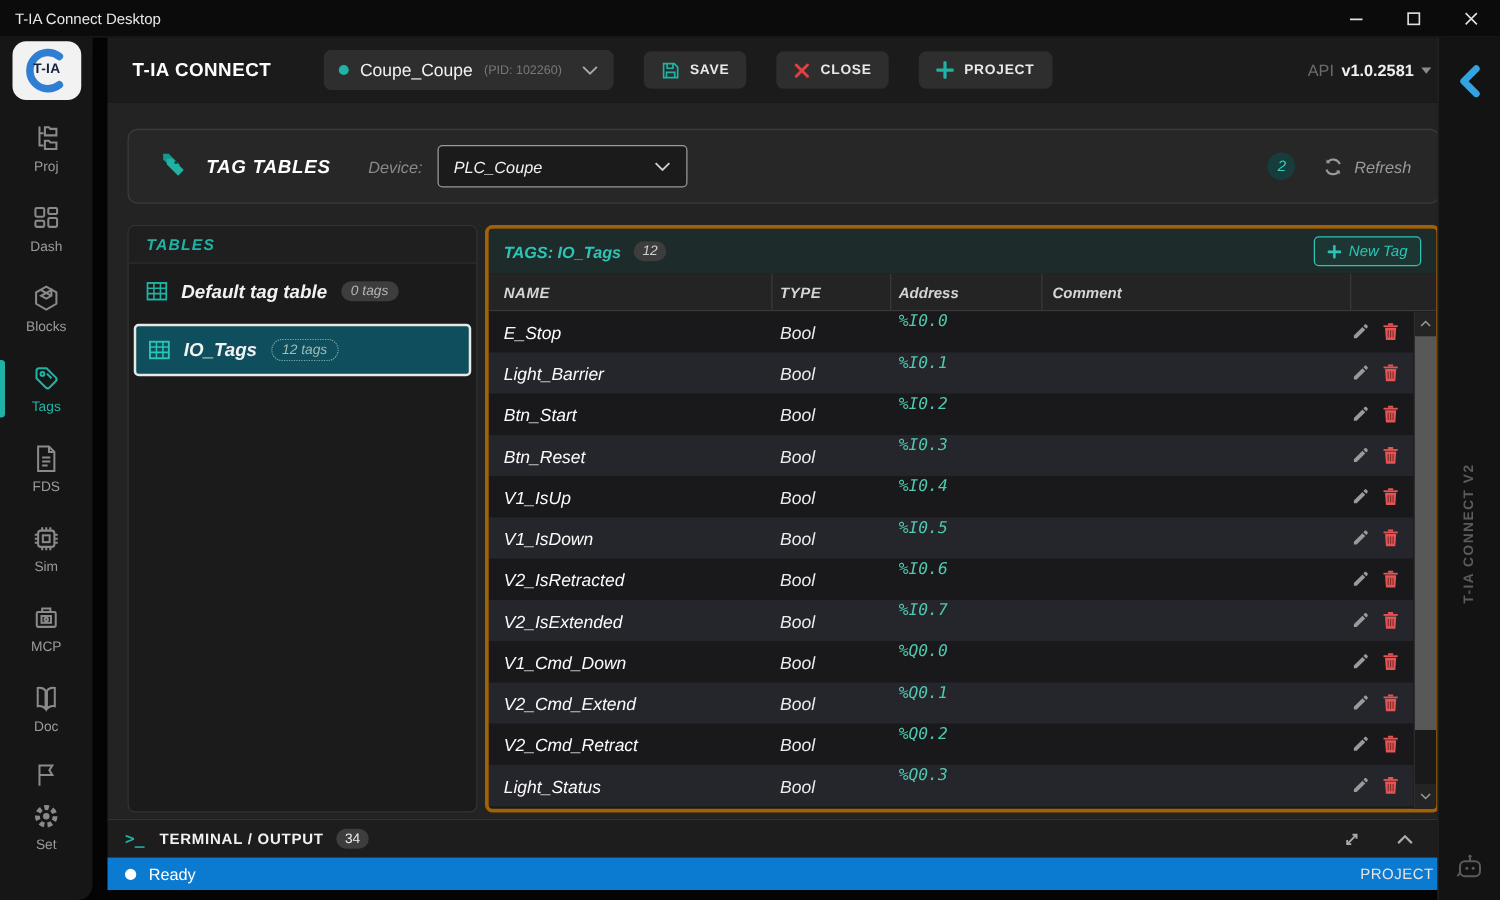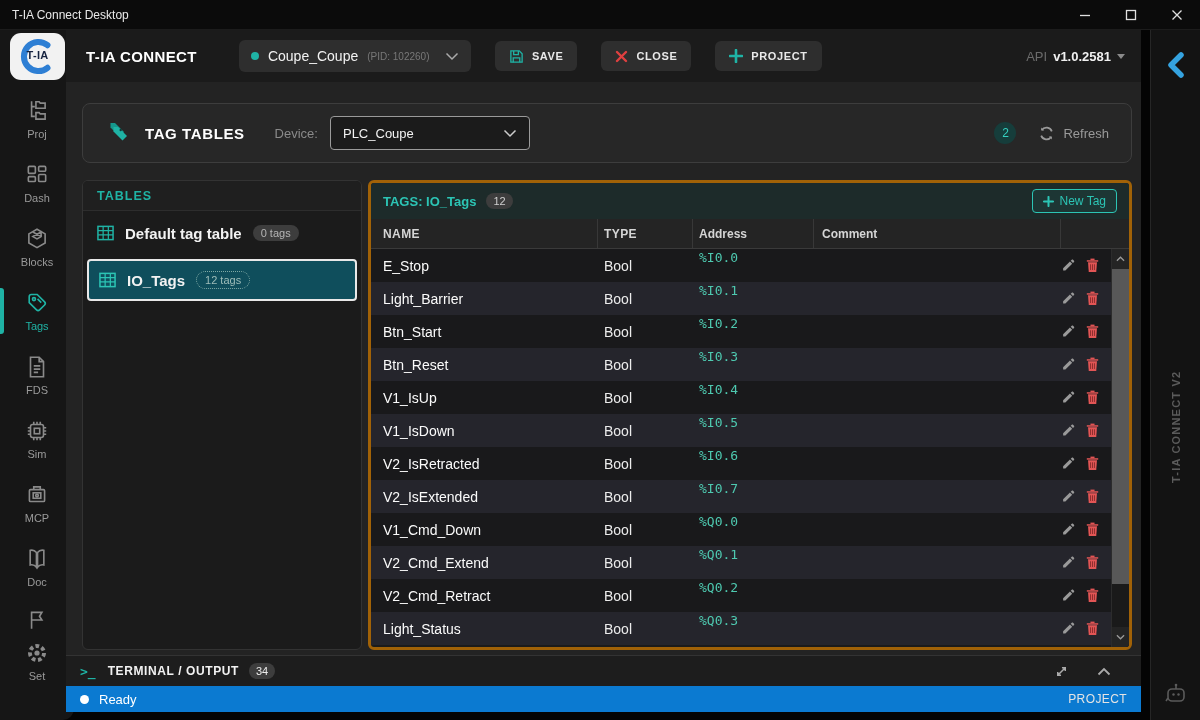--- a/index.html
+++ b/index.html
@@ -23,37 +23,37 @@
   .side-item.active::before { content:""; position:absolute; left:0; top:2px; bottom:2px; width:4px; background:#1fb3a5; border-radius:0 3px 3px 0; }
   .side-item.noline { height:28px; margin-bottom:2px; }
 
   
   .logo { position:absolute; left:10px; top:33px; width:55px; height:47px; background:#f2f2f2; border-radius:11px; display:flex; align-items:center; justify-content:center; z-index:5; }
   .logo-inner { position:relative; width:100%; height:100%; }
   .logo-inner svg { position:absolute; left:0; top:0; }
   .logo-text { position:absolute; left:0; right:0; top:16px; text-align:center; font-size:11px; font-weight:bold; color:#16233f; letter-spacing:.3px; }
 
   
-  .main { position:absolute; top:30px; left:66px; width:1075px; bottom:0; }
+  .main { position:absolute; top:30px; left:86px; width:1075px; bottom:0; }
 
   .app-header { position:absolute; top:0; left:0; right:0; height:52px; background:#1b1b1b; display:flex; align-items:center; padding-left:20px; }
   .brand { color:#fff; font-weight:bold; font-size:15px; letter-spacing:.4px; }
   .proj-select { margin-left:42px; width:232px; height:32px; background:#2e2e2e; border-radius:6px; display:flex; align-items:center; padding:0 12px; gap:9px; }
   .teal-dot { width:8px; height:8px; border-radius:50%; background:#1fb3a5; }
   .proj-name { color:#f2f2f2; font-size:14px; }
   .proj-pid { color:#787878; font-size:10px; }
   .chev { margin-left:auto; }
   .hdr-btn { height:30px; background:#2e2e2e; border-radius:6px; display:flex; align-items:center; gap:8px; padding:0 14px; margin-left:24px; }
   .hdr-btn span.lbl { color:#e9e9e9; font-size:11px; font-weight:bold; letter-spacing:.6px; }
   .api { margin-left:auto; margin-right:16px; display:flex; align-items:center; gap:6px; }
   .api-label { color:#6b6b6b; font-size:13px; }
   .api-version { color:#f0f0f0; font-size:13px; font-weight:bold; }
   .api-caret { width:0; height:0; border-left:4px solid transparent; border-right:4px solid transparent; border-top:5px solid #8a8a8a; }
 
-  .content { position:absolute; top:52px; left:0; right:0; bottom:65px; background:#232323; padding:21px 9px 0 16px; }
+  .content { position:absolute; top:52px; left:0; right:0; bottom:65px; background:#232323; padding:21px 9px 0 16px;font-style:italic; }
 
   
   .tt-bar { width:1050px; height:60px; background:#272727; border:1px solid #3d3d3d; border-radius:8px; display:flex; align-items:center; padding:0 22px; }
   .tt-title { color:#fff; font-weight:bold; font-size:15px; letter-spacing:.6px; margin-left:14px; }
   .device-label { color:#8a8a8a; font-size:13px; margin-left:30px; }
   .device-select { margin-left:12px; width:200px; height:34px; background:#1b1b1b; border:1px solid #9a9a9a; border-radius:4px; display:flex; align-items:center; padding:0 12px; color:#f2f2f2; font-size:13px; }
   .count-circle { margin-left:auto; width:22px; height:22px; border-radius:50%; background:#163d3b; color:#35d0c0; font-size:12px; display:flex; align-items:center; justify-content:center; }
   .refresh { display:flex; align-items:center; gap:8px; margin-left:22px; color:#9a9a9a; font-size:13px; }
 
   

